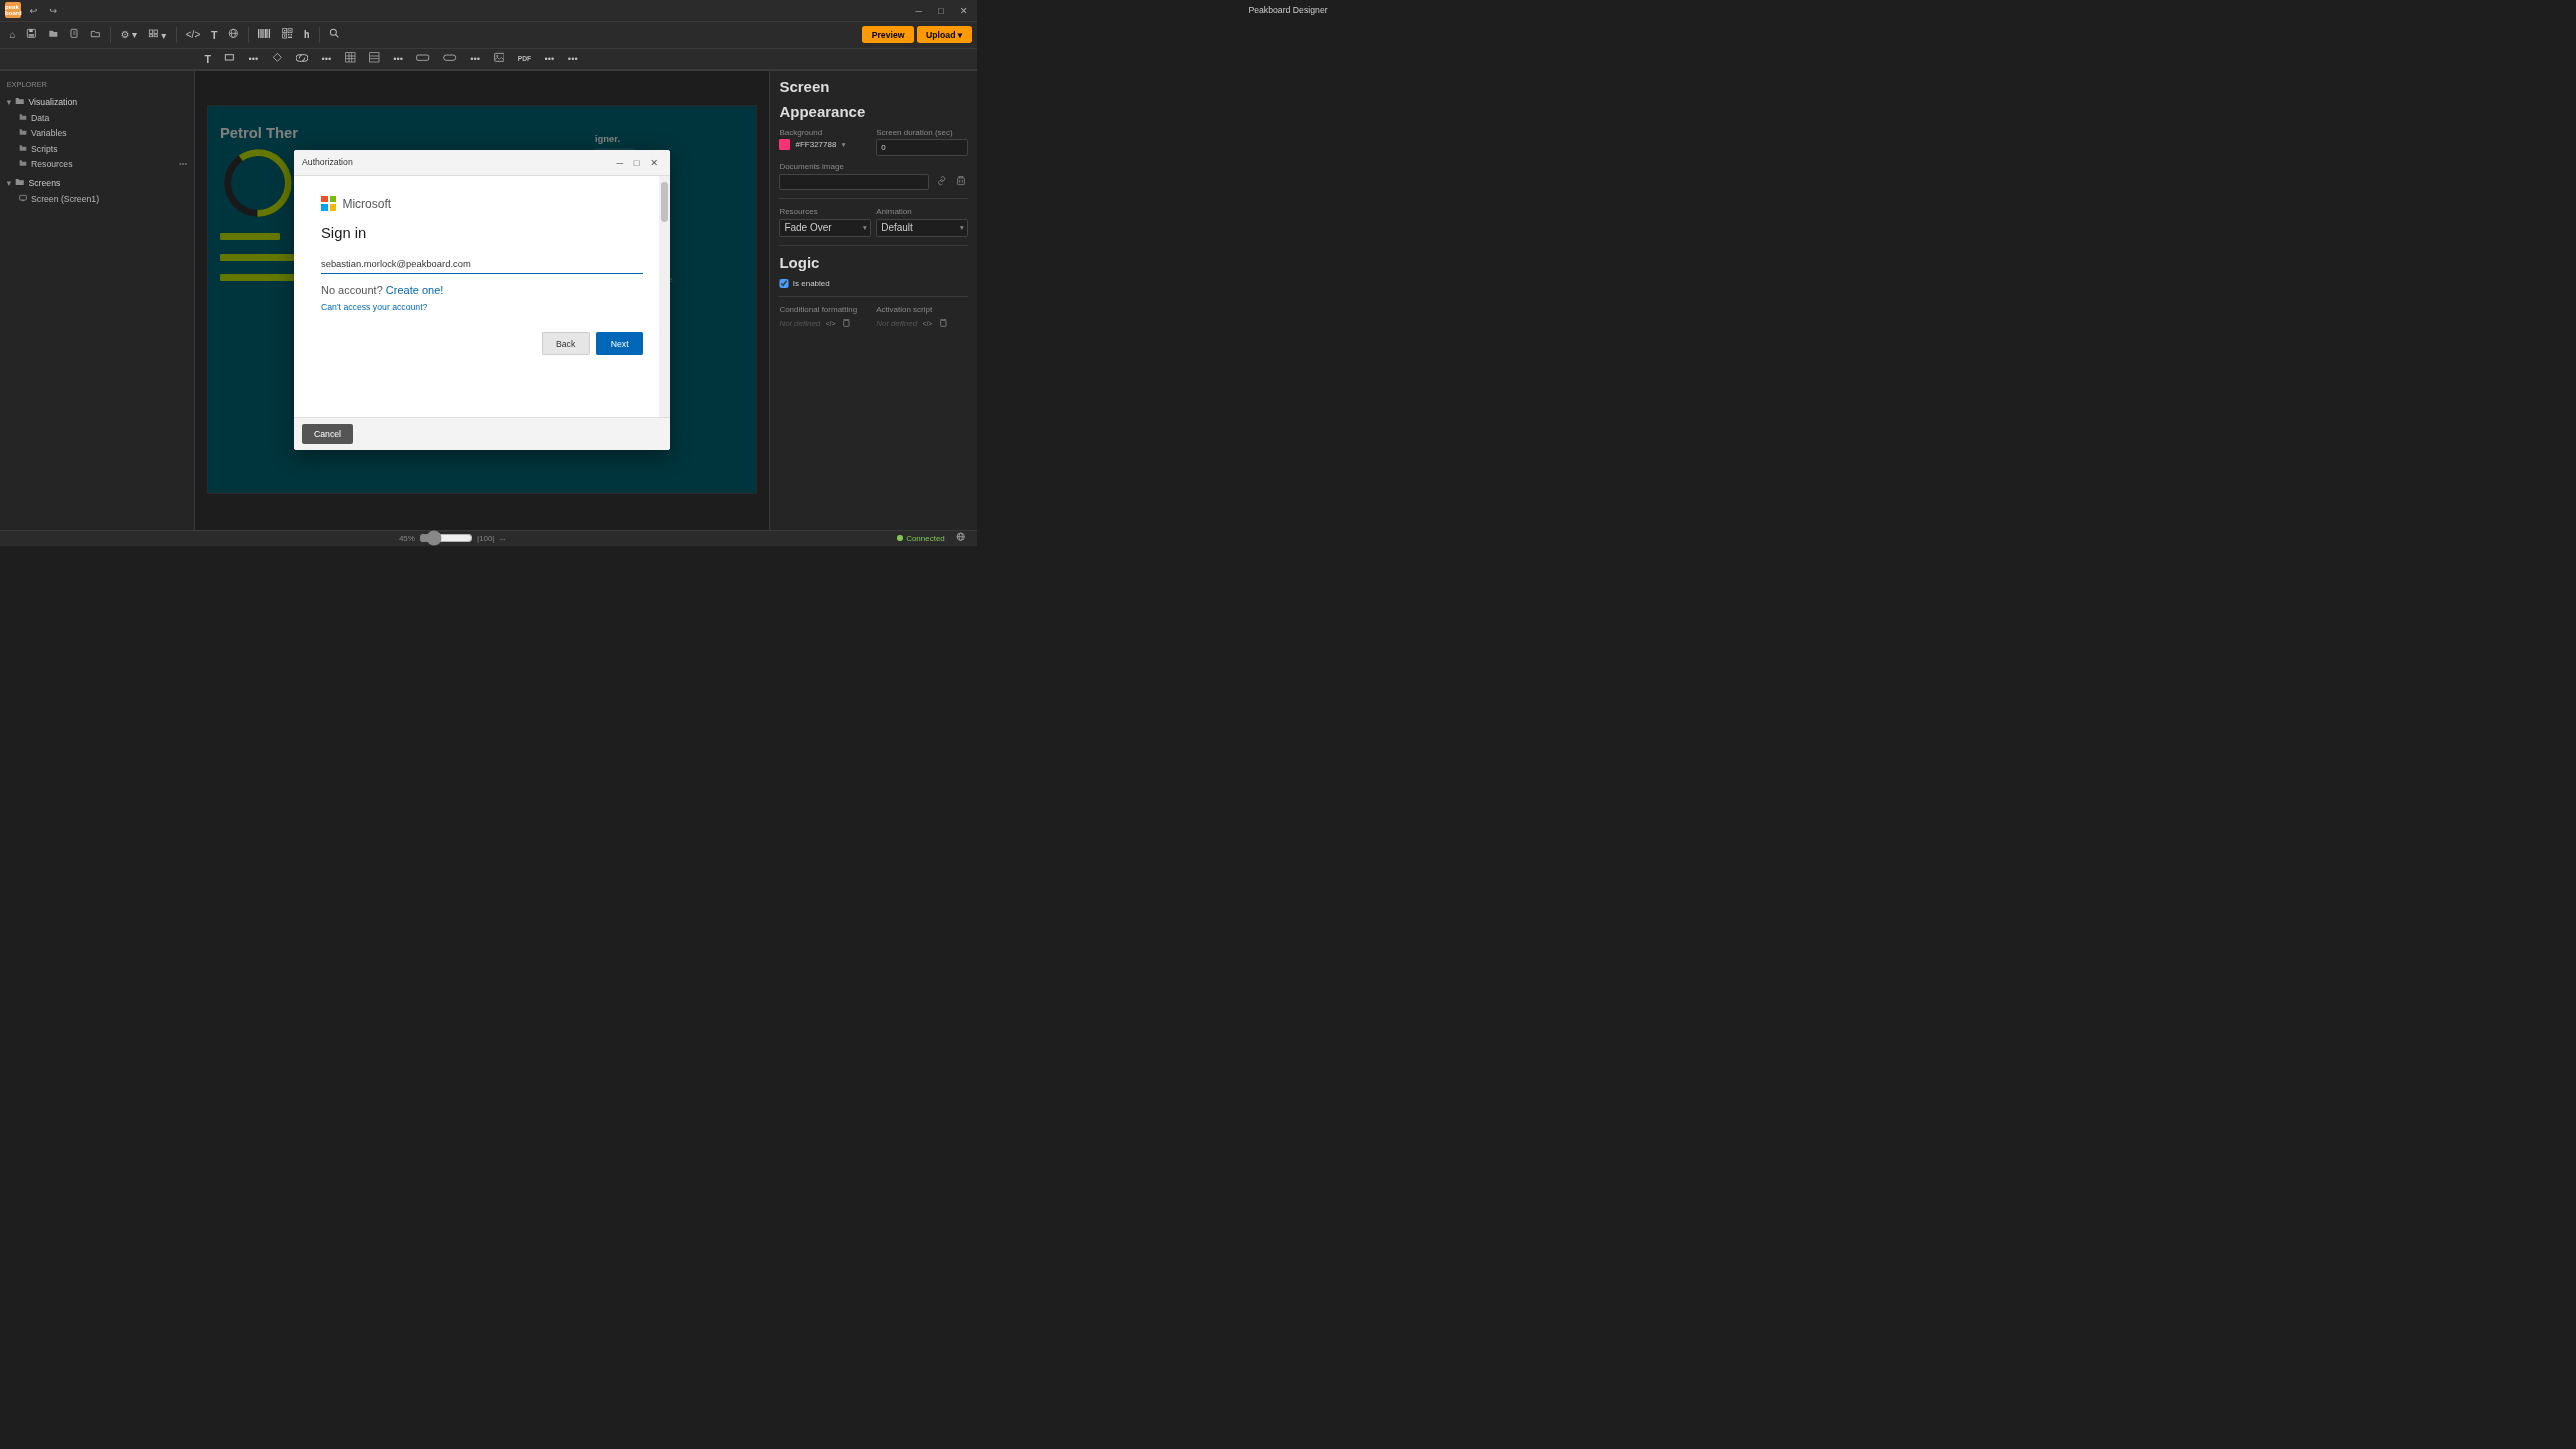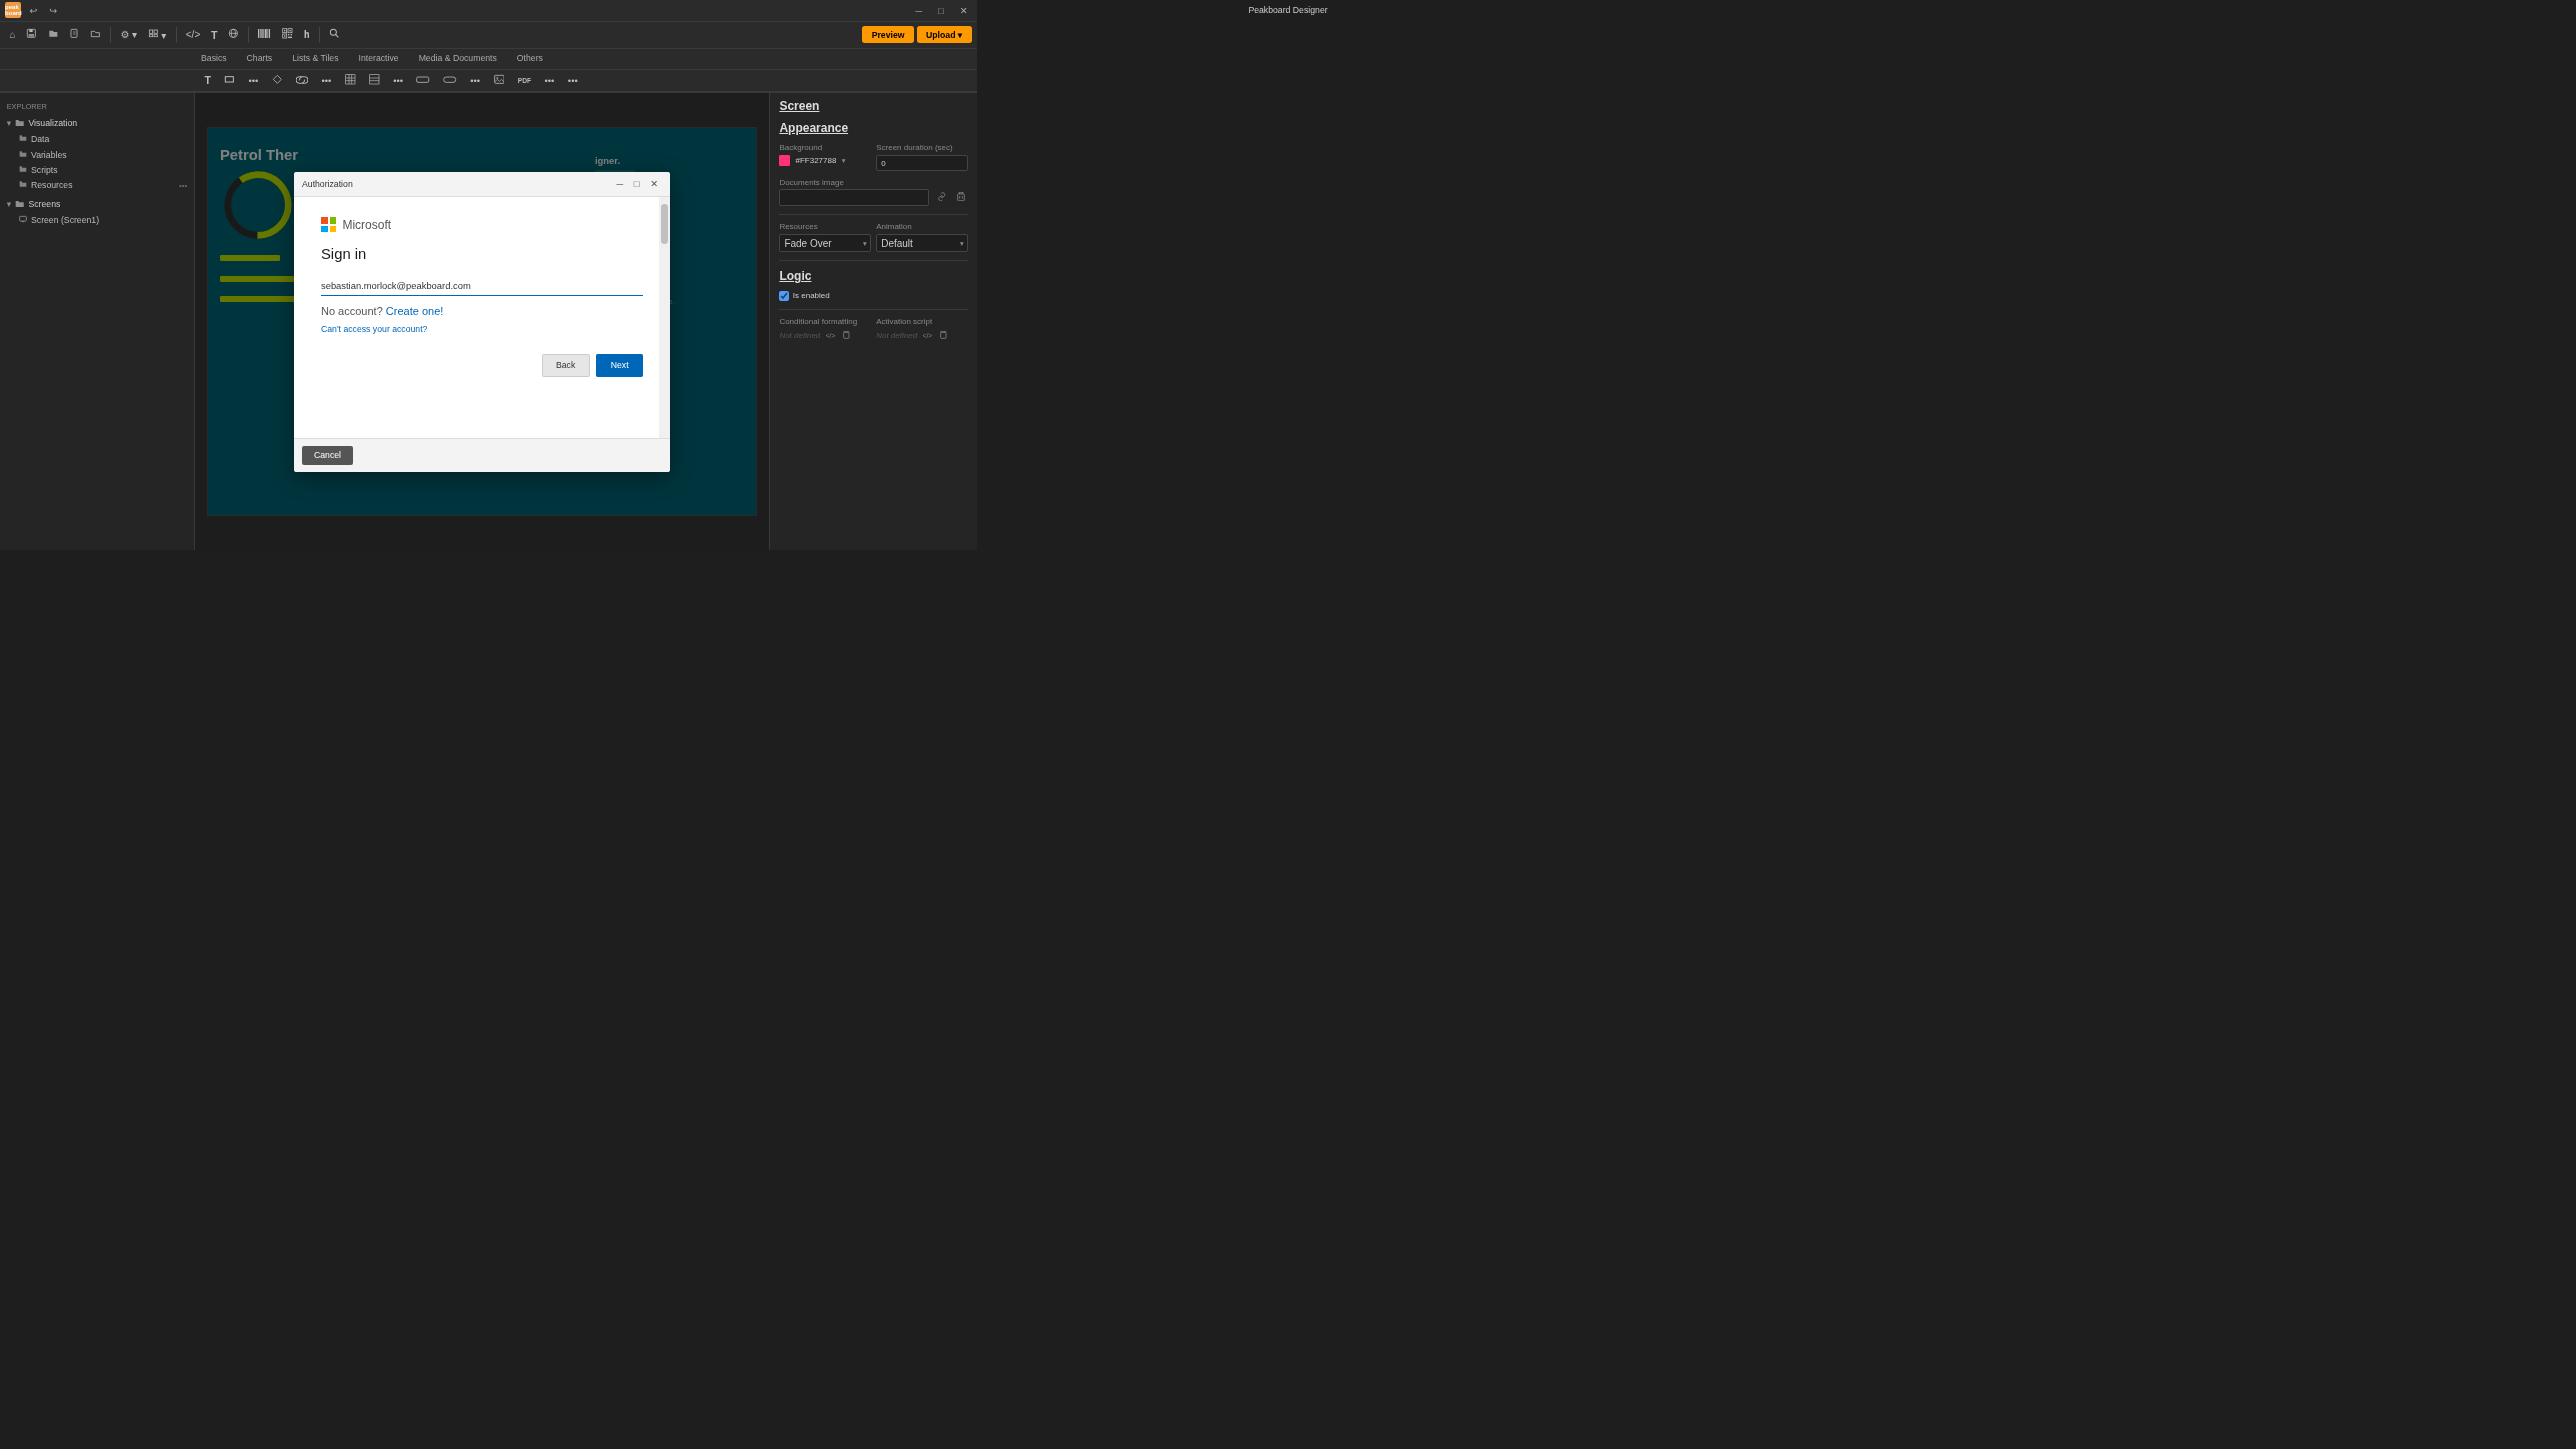--- a/index.html
+++ b/index.html
@@ -164,21 +164,21 @@
     
     #right-panel {
       width: 208px;
       background: #252525;
       border-left: 0.7px solid #3a3a3a;
       padding: 6.7px 9.4px;
       flex-shrink: 0;
       overflow-y: auto;
     }
     .rp-section-title {
-      font-size: 12px; font-weight: 600; color: #ddd; margin-bottom: 8px; text-decoration: underline;
+      font-size: 15px; font-weight: 600; color: #ddd; margin-bottom: 8px;
     }
     .rp-label { font-size: 8px; color: #888; margin-bottom: 2.7px; }
     .rp-row { display: flex; align-items: center; gap: 5.4px; margin-bottom: 6.7px; }
     .rp-input {
       background: #1e1e1e; border: 0.7px solid #444; color: #ccc;
       padding: 2.7px 4px; border-radius: 2px; font-size: 8px;
       flex: 1;
     }
     .rp-select {
       background: #1e1e1e; border: 0.7px solid #444; color: #ccc;
@@ -446,28 +446,20 @@
           <circle cx="6.5" cy="6.5" r="4.5"></circle>
           <line x1="10" y1="10" x2="14" y2="14"></line>
         </svg>
     </span>
   </button>
   <button class="preview-btn">Preview</button>
   <button class="upload-btn">Upload ▾</button>
 </div>
 
 <div style="background:#2b2b2b; border-bottom:0.7px solid #3a3a3a;">
-  <div id="cat-tabs">
-    <span class="cat-tab">Basics</span>
-    <span class="cat-tab">Charts</span>
-    <span class="cat-tab">Lists &amp; Tiles</span>
-    <span class="cat-tab">Interactive</span>
-    <span class="cat-tab">Media &amp; Documents</span>
-    <span class="cat-tab">Others</span>
-  </div>
   <div id="icon-row">
     <button class="icon-btn" style="font-weight:bold;font-size:10.7px;">T</button>
     <button class="icon-btn">
       <svg width="10.7" height="10.7" viewBox="0 0 16 16">
           <rect x="2" y="4" width="12" height="8" fill="none" stroke="#bbb" stroke-width="1.5"></rect>
         </svg>
     </button>
     <button class="icon-btn">•••</button>
     <button class="icon-btn">
       <svg width="10.7" height="10.7" viewBox="0 0 16 16">

